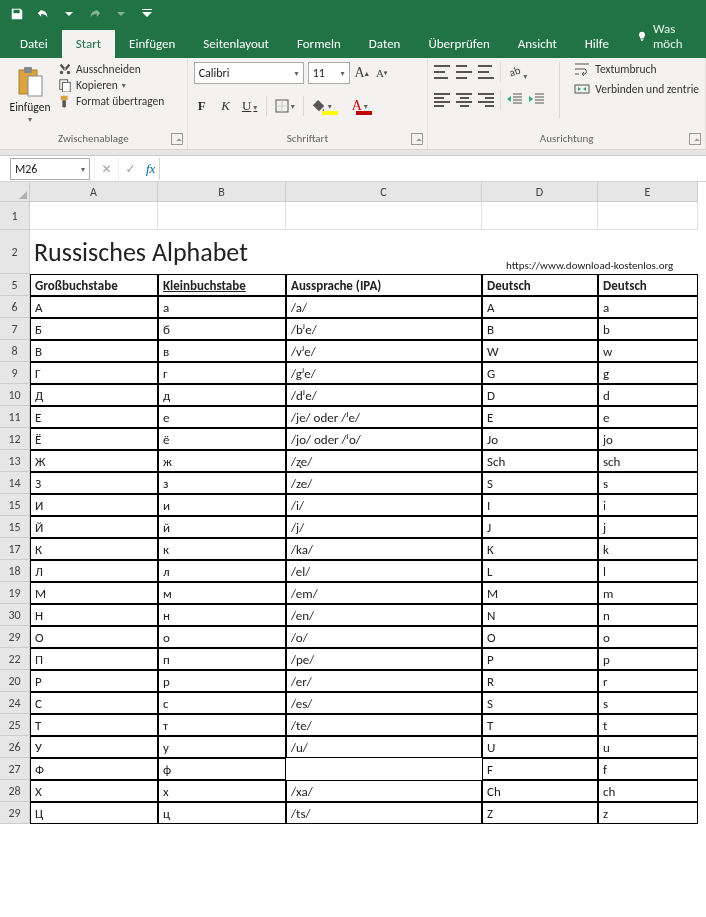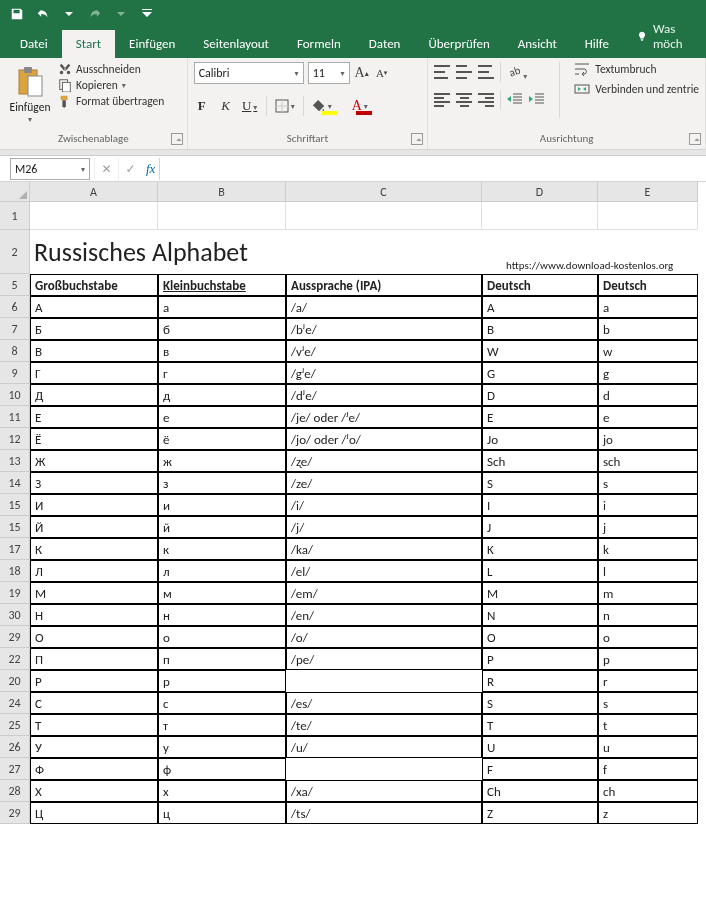--- a/index.html
+++ b/index.html
@@ -416,20 +416,21 @@
         <div class="cell data-cell" style="left:256px;top:424px;width:196px;height:22px;">/o/</div>
         <div class="cell data-cell" style="left:452px;top:424px;width:116px;height:22px;">O</div>
         <div class="cell data-cell" style="left:568px;top:424px;width:100px;height:22px;">o</div>
         <div class="cell data-cell" style="left:0px;top:446px;width:128px;height:22px;">П</div>
         <div class="cell data-cell" style="left:128px;top:446px;width:128px;height:22px;">п</div>
         <div class="cell data-cell" style="left:256px;top:446px;width:196px;height:22px;">/pe/</div>
         <div class="cell data-cell" style="left:452px;top:446px;width:116px;height:22px;">P</div>
         <div class="cell data-cell" style="left:568px;top:446px;width:100px;height:22px;">p</div>
         <div class="cell data-cell" style="left:0px;top:468px;width:128px;height:22px;">Р</div>
         <div class="cell data-cell" style="left:128px;top:468px;width:128px;height:22px;">р</div>
+        <div class="cell data-cell" style="left:256px;top:468px;width:196px;height:22px;">/er/</div>
         <div class="cell data-cell" style="left:452px;top:468px;width:116px;height:22px;">R</div>
         <div class="cell data-cell" style="left:568px;top:468px;width:100px;height:22px;">r</div>
         <div class="cell data-cell" style="left:0px;top:490px;width:128px;height:22px;">С</div>
         <div class="cell data-cell" style="left:128px;top:490px;width:128px;height:22px;">с</div>
         <div class="cell data-cell" style="left:256px;top:490px;width:196px;height:22px;">/es/</div>
         <div class="cell data-cell" style="left:452px;top:490px;width:116px;height:22px;">S</div>
         <div class="cell data-cell" style="left:568px;top:490px;width:100px;height:22px;">s</div>
         <div class="cell data-cell" style="left:0px;top:512px;width:128px;height:22px;">Т</div>
         <div class="cell data-cell" style="left:128px;top:512px;width:128px;height:22px;">т</div>
         <div class="cell data-cell" style="left:256px;top:512px;width:196px;height:22px;">/te/</div>

